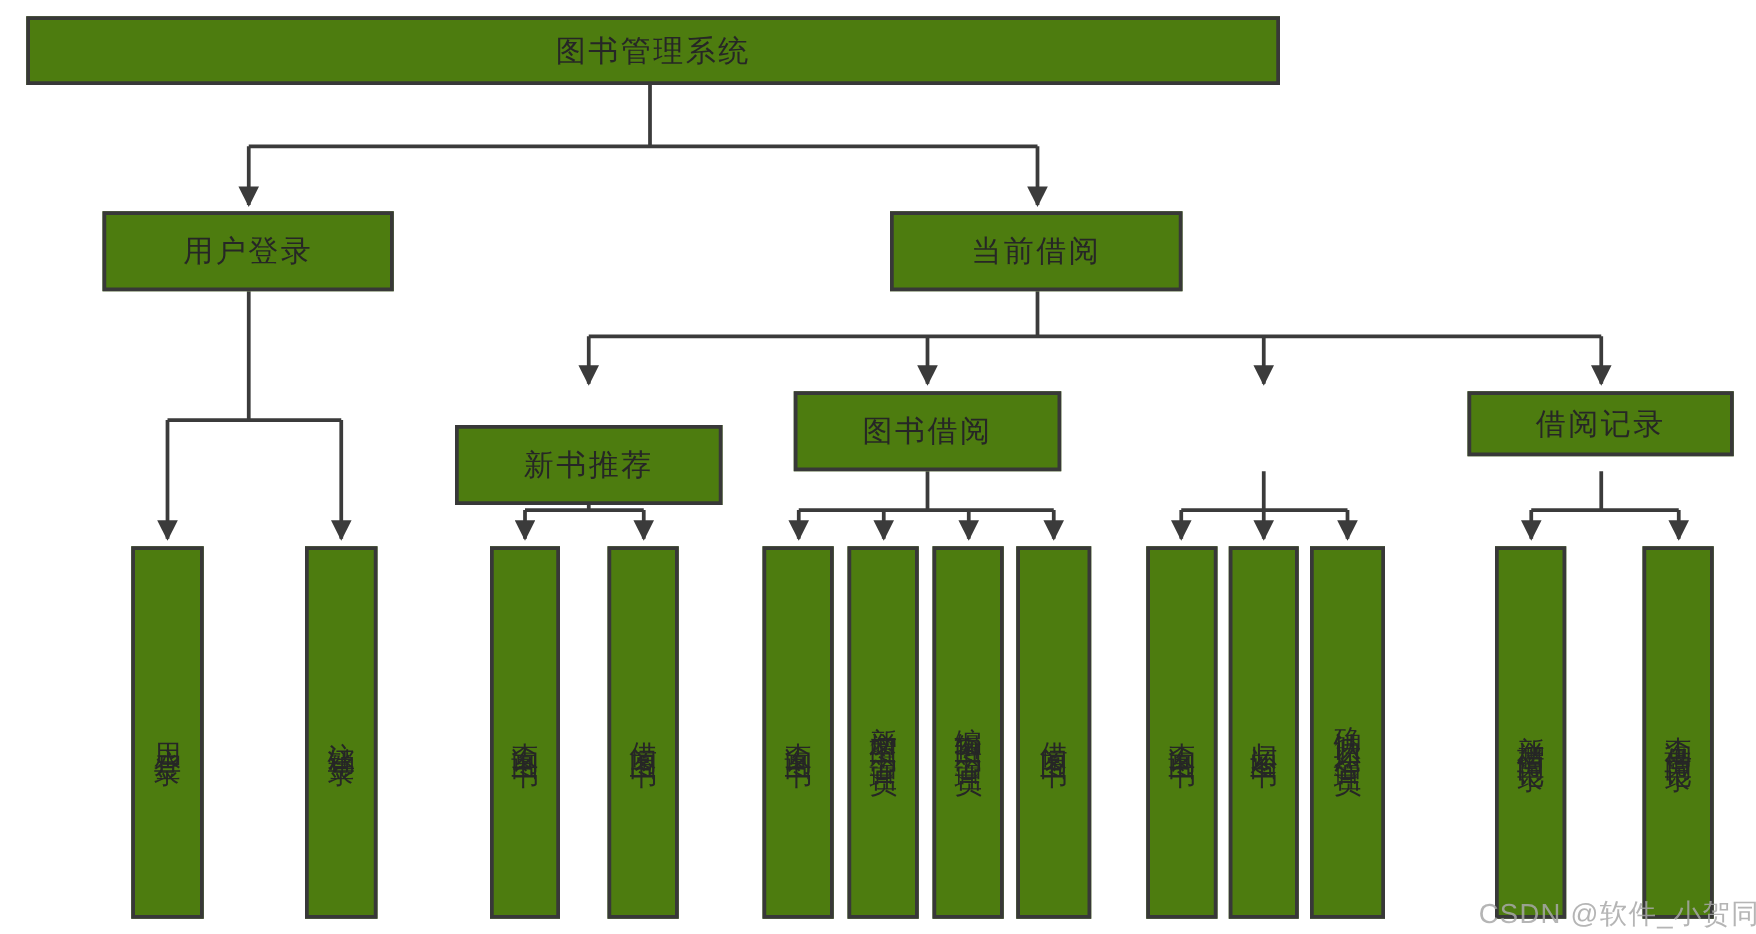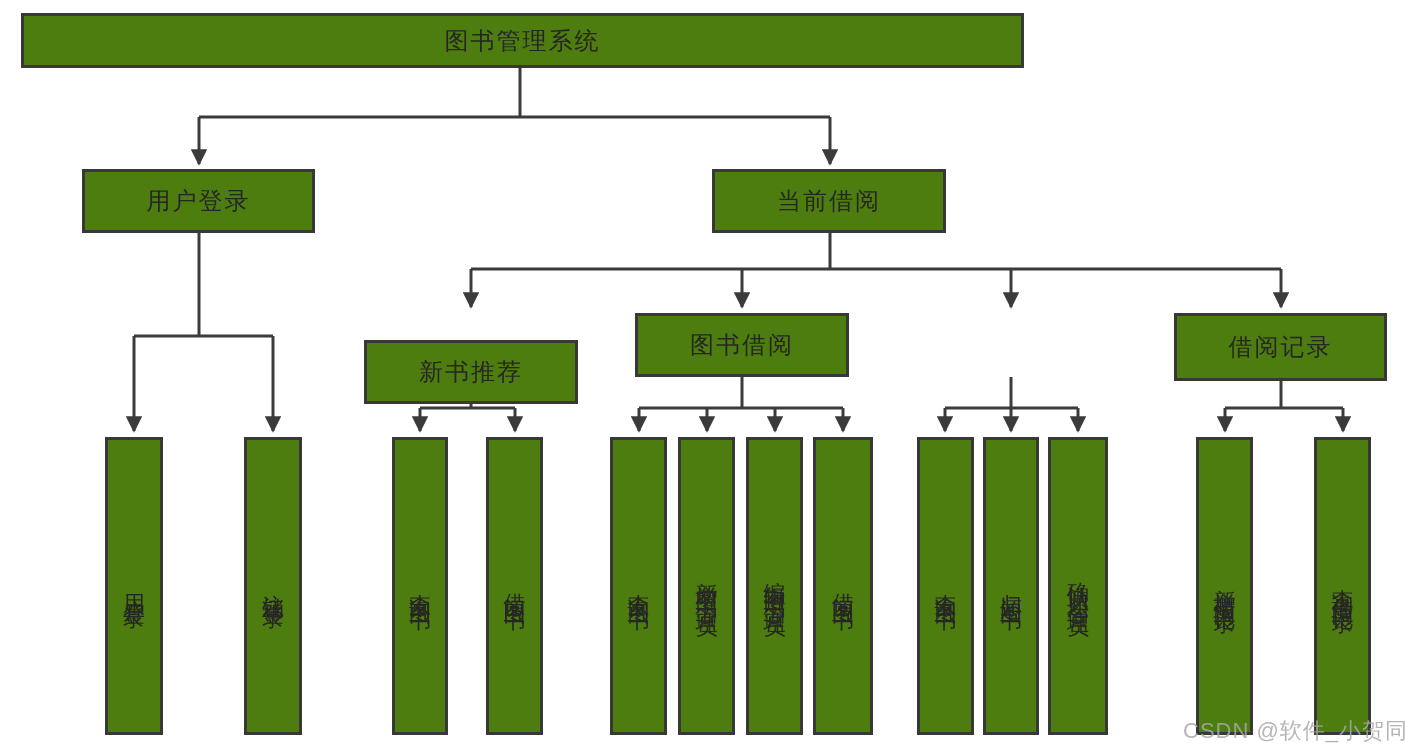--- a/index.html
+++ b/index.html
@@ -114,21 +114,21 @@
   <div class="node h-node" style="left:712px; top:169px; width:234px; height:64px;">
     <span>当前借阅</span>
   </div>
 
   <div class="node h-node" style="left:364px; top:313px; width:214px; height:64px;margin-top:27px;">
     <span>新书推荐</span>
   </div>
   <div class="node h-node" style="left:635px; top:313px; width:214px; height:64px;">
     <span>图书借阅</span>
   </div>
-  <div class="node h-node" style="left:1174px; top:313px; width:213px; height:68px;">
+  <div class="node h-node" style="left:1174px; top:313px; width:213px; height:52px;">
     <span>借阅记录</span>
   </div>
 
   <div class="node v-node" style="left:105px; top:437px; width:58px; height:298px;">
     <span>用户登录</span>
   </div>
   <div class="node v-node" style="left:244px; top:437px; width:58px; height:298px;">
     <span>注销登录</span>
   </div>
 

